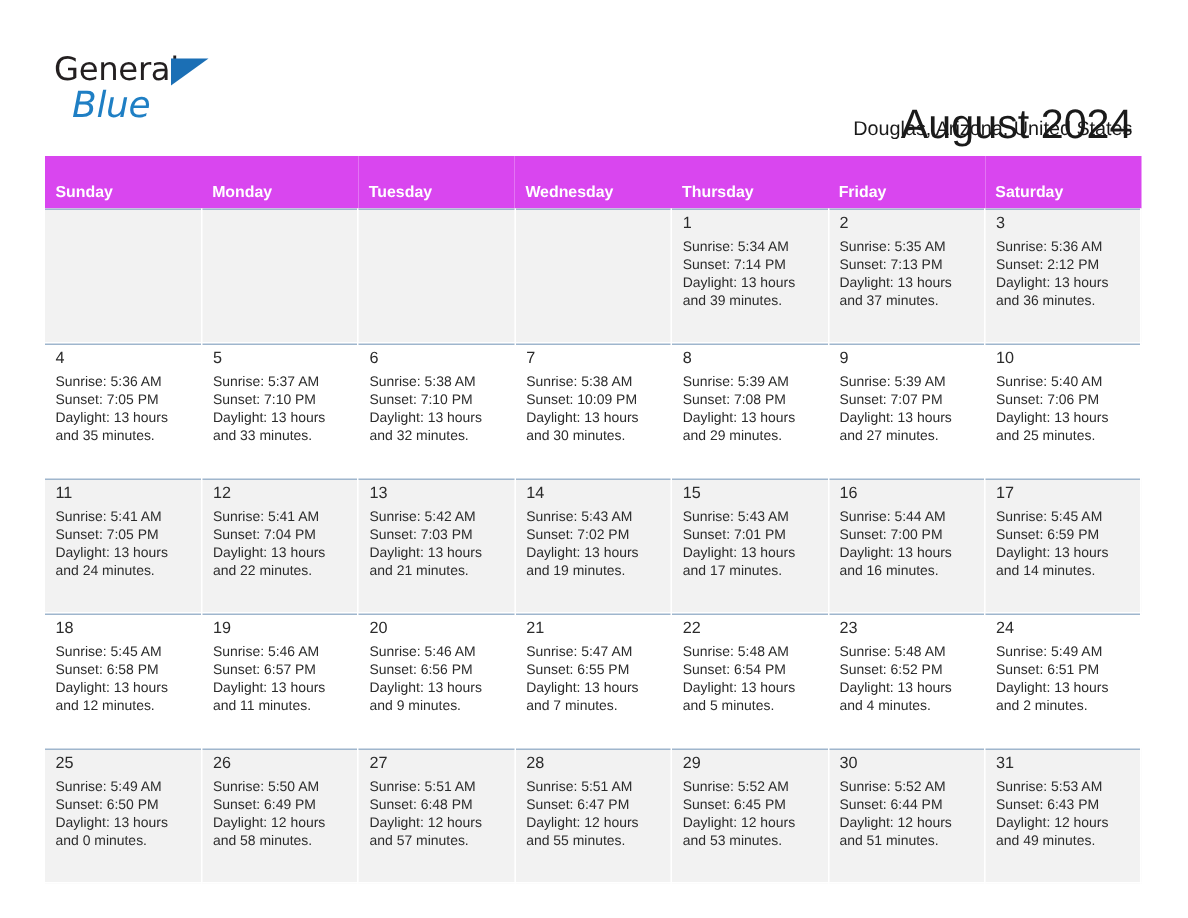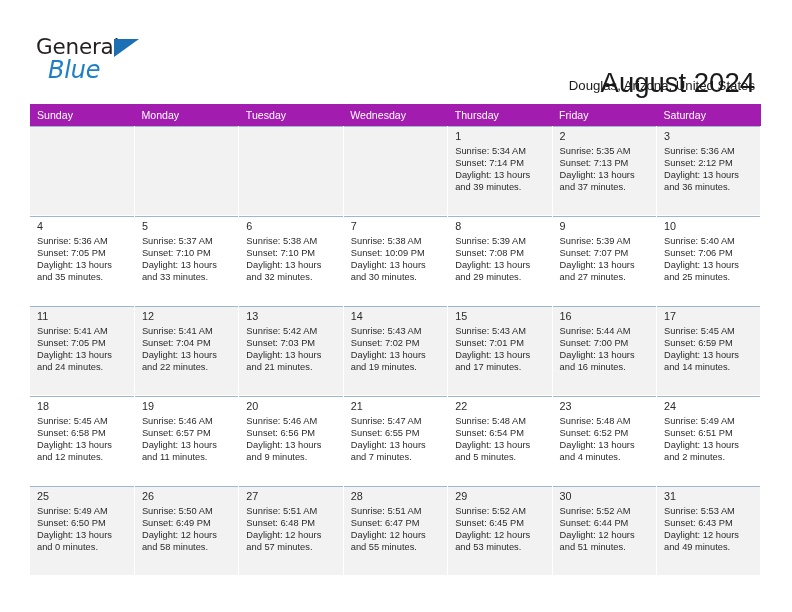--- a/index.html
+++ b/index.html
@@ -75,26 +75,26 @@
   
   .calendar {
     position: absolute;
     left: 30px; top: 104px;
     width: 731px;
     border-collapse: collapse;
     table-layout: fixed;
   }
   .calendar col { width: 104.43px; }
   .calendar thead th {
-    background: #a21caf;
+    background: #d946ef;
     color: #ffffff;
     font-size: 10.6px;
-    font-weight: normal;
+    font-weight: bold;
     text-align: left;
-    padding: 5px 0 5px 7px;
+    padding: 18px 0 5px 7px;
     height: 20px;
     vertical-align: middle;
     border: none;
   }
   .calendar tbody td {
     height: 89px;
     vertical-align: top;
     padding: 0;
     border-right: 1px solid #ffffff;
     border-bottom: 1px solid #ffffff;

